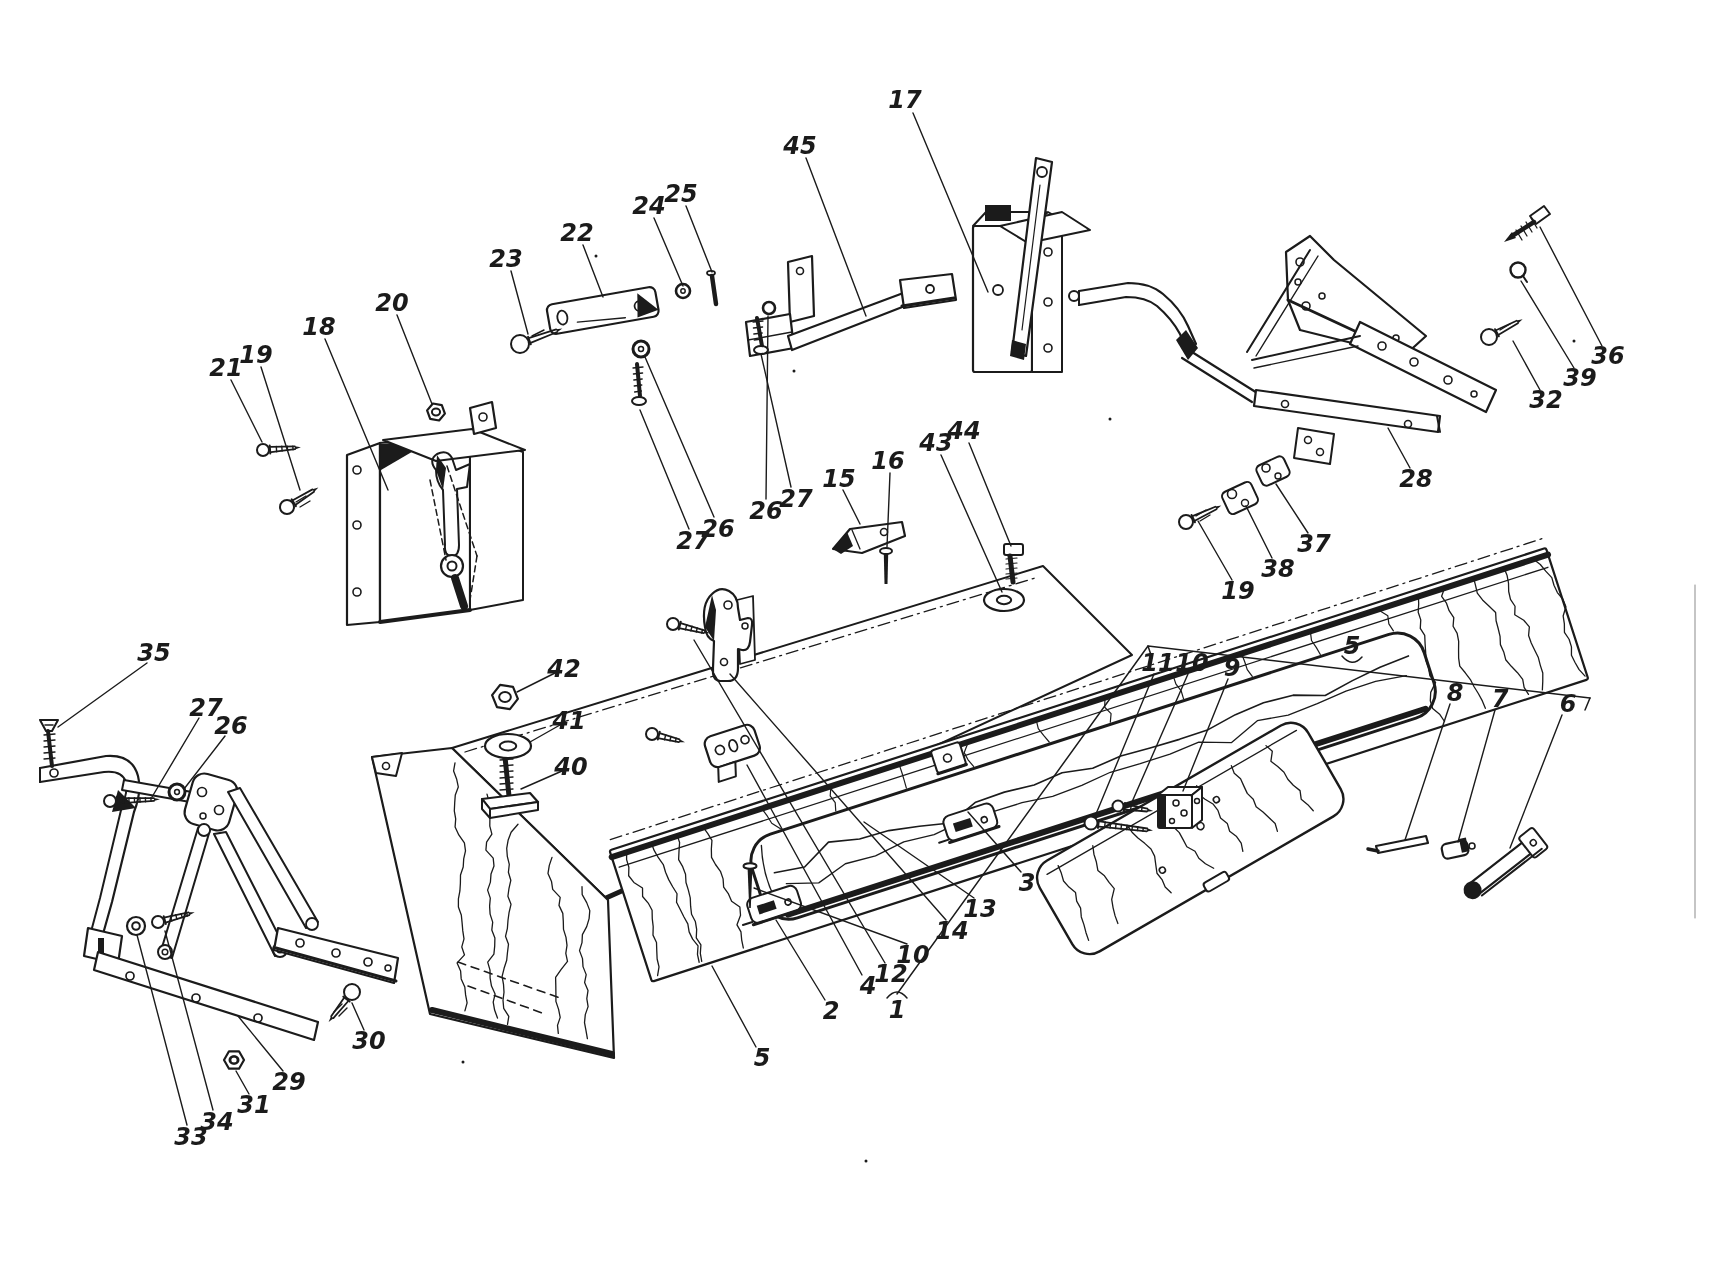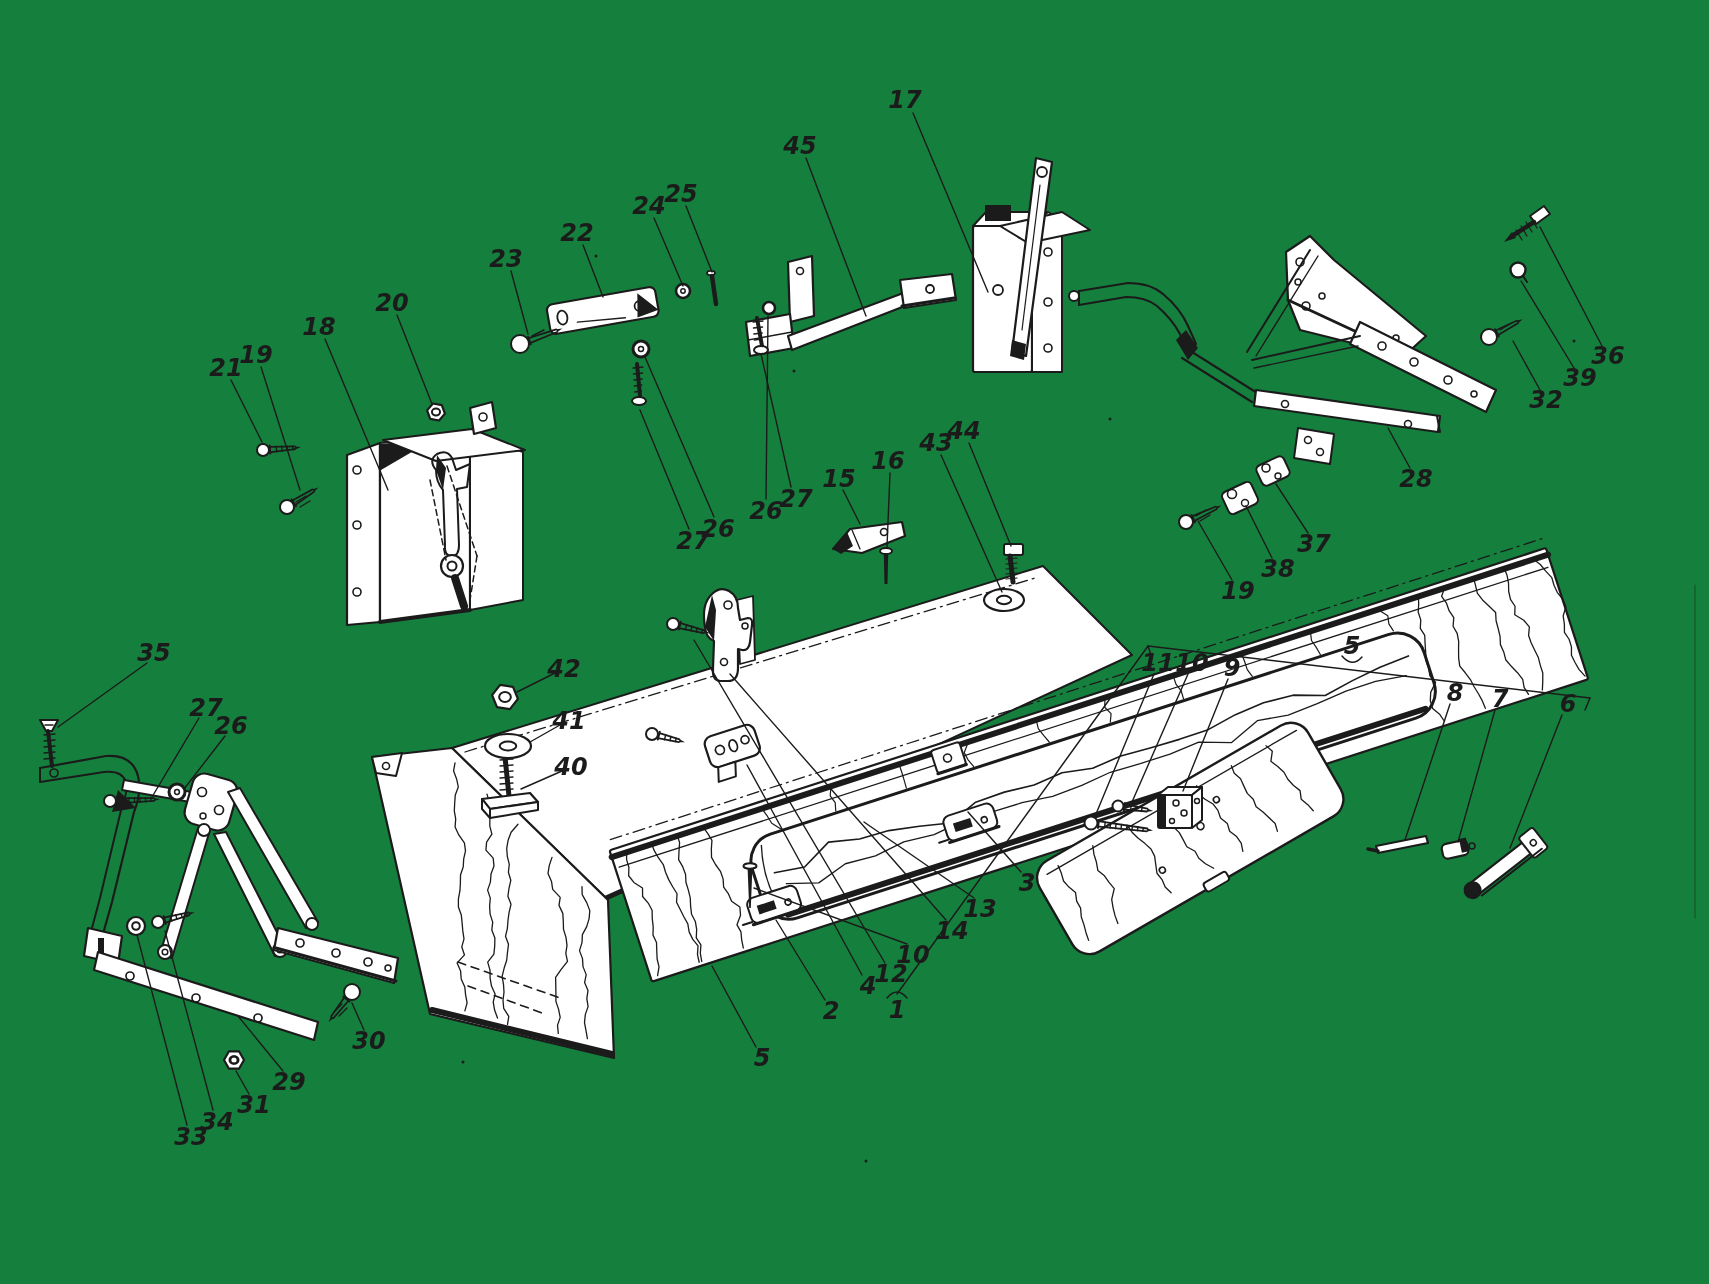--- a/index.html
+++ b/index.html
@@ -1,16 +1,16 @@
 <!DOCTYPE html>
 <html><head>
 <meta charset="utf-8">
 <style>
   html,body{margin:0;padding:0;background:#e8e8e6;}
-  .stage{position:relative;width:1709px;height:1284px;background:#15803d;overflow:hidden;
+  .stage{position:relative;width:1709px;height:1284px;background:#ffffff;overflow:hidden;
          font-family:"DejaVu Sans", sans-serif;}
   svg{position:absolute;left:0;top:0;}
   svg text{font-family:"DejaVu Sans", sans-serif;font-style:italic;font-weight:bold;
            font-size:24px;fill:#1b1b1b;}
 </style>
 </head>
 <body>
 
 <div class="stage">
   <svg id="diagram" width="1709" height="1284" viewBox="0 0 1709 1284">

